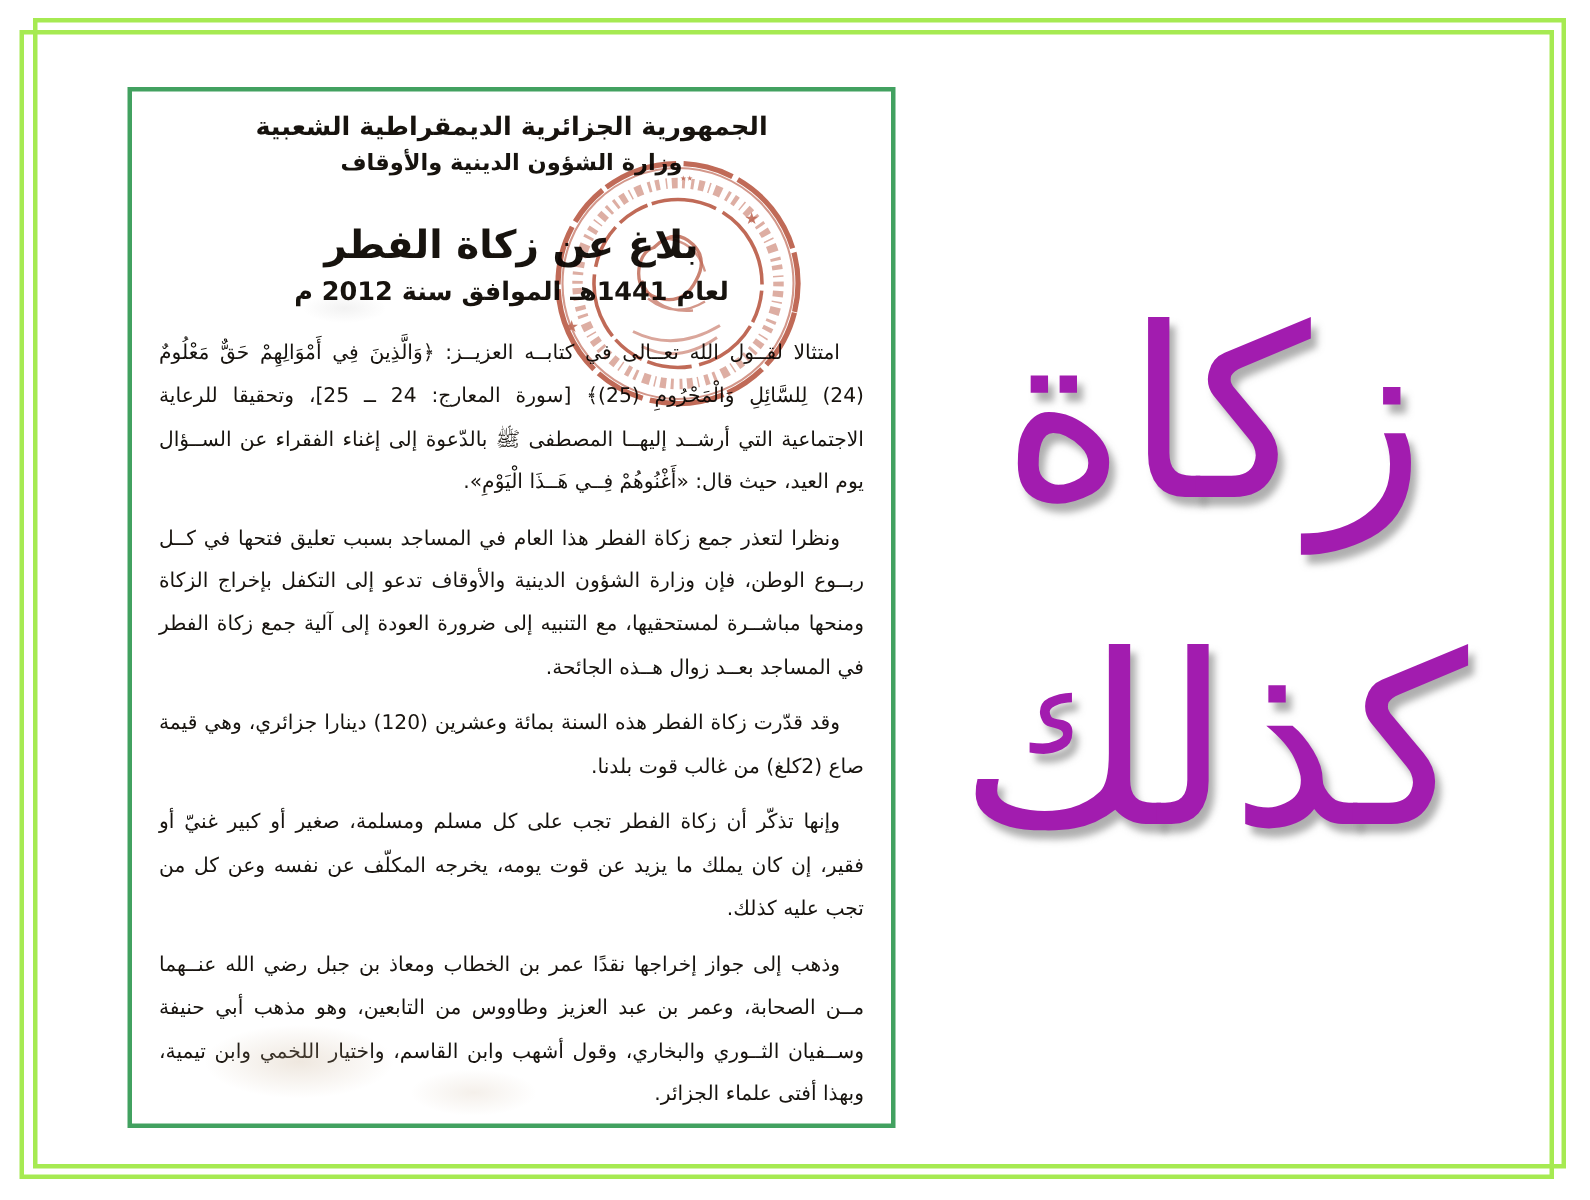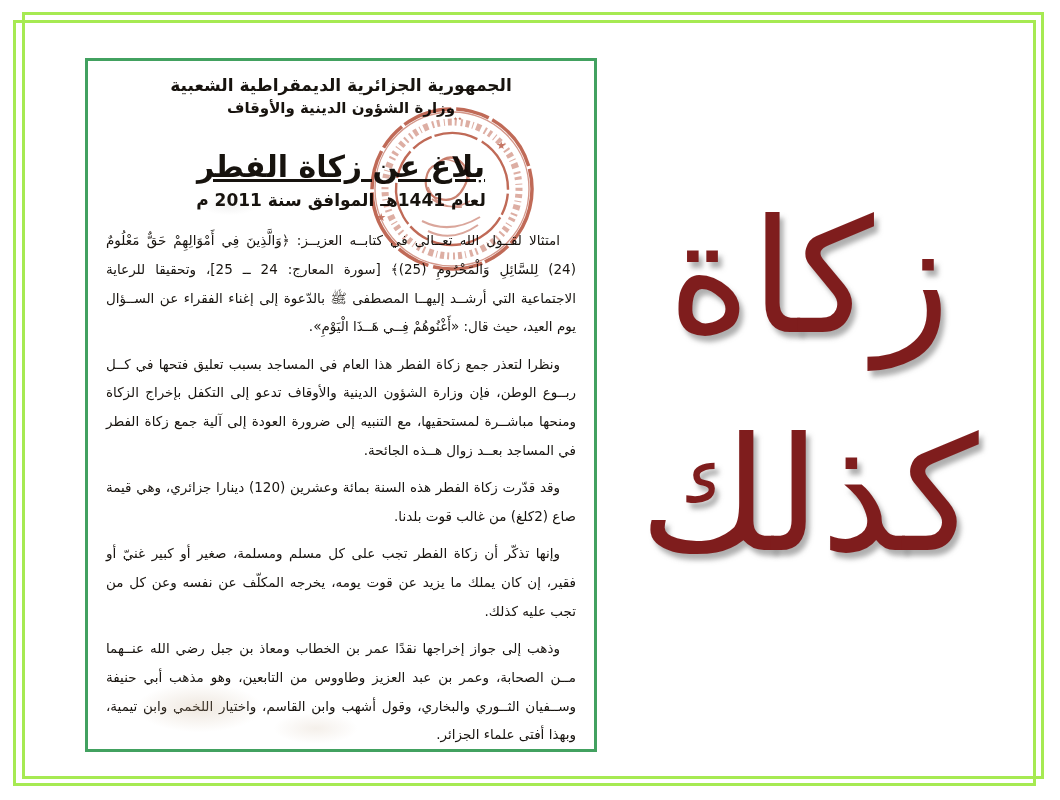--- a/index.html
+++ b/index.html
@@ -32,21 +32,21 @@
     background:
       radial-gradient(90px 35px at 22% 94%, rgba(196,170,140,0.28), rgba(196,170,140,0) 70%),
       radial-gradient(60px 22px at 45% 97%, rgba(196,170,140,0.18), rgba(196,170,140,0) 70%),
       radial-gradient(40px 14px at 28% 21%, rgba(150,150,150,0.12), rgba(150,150,150,0) 70%);
   }
   .doc-inner{padding:12px 18px 0 18px;position:relative;}
   .doc-header{text-align:center;font-weight:bold;line-height:1.45;}
   .doc-header .h1{font-size:17px;}
   .doc-header .h2{font-size:15px;}
   .doc-titleblock{text-align:center;position:relative;z-index:1;margin-top:30px;}
-  .doc-title{font-size:30px;font-weight:bold;letter-spacing:1px;text-decoration:underline;}
+  .doc-title{font-size:26px;font-weight:bold;letter-spacing:1px;}
   .doc-subtitle{font-size:17px;font-weight:bold;margin-top:6px;}
 
   
   .stamp{
     position:absolute;
     left:278px;top:42px;
     width:172px;height:172px;
     z-index:2;
     opacity:0.8;
     mix-blend-mode:multiply;
@@ -60,21 +60,21 @@
   
   .poster{
     position:absolute;
     left:585px;top:168px;
     width:448px;height:540px;
     text-align:center;
     direction:rtl;
     line-height:1.38;
     font-size:158px;
     font-weight:normal;
-    color:#7f1d1d;
+    color:#a21caf;
     text-shadow:4px 6px 5px rgba(110,110,110,0.55);
     user-select:none;
   }
   .poster .word{display:block;}
 </style>
 </head>
 <body>
 
 <div class="canvas">
 
@@ -103,21 +103,21 @@
     </svg>
 
     <div class="doc-inner">
       <div class="doc-header">
         <div class="h1">الجمهورية الجزائرية الديمقراطية الشعبية</div>
         <div class="h2">وزارة الشؤون الدينية والأوقاف</div>
       </div>
 
       <div class="doc-titleblock">
         <div class="doc-title">بلاغ عن زكاة الفطر</div>
-        <div class="doc-subtitle">لعام 1441هـ الموافق سنة 2011 م</div>
+        <div class="doc-subtitle">لعام 1441هـ الموافق سنة 2012 م</div>
       </div>
 
       <div class="doc-body">
         <p>امتثالا لقــول الله تعــالى في كتابــه العزيــز: ﴿وَالَّذِينَ فِي أَمْوَالِهِمْ حَقٌّ مَعْلُومٌ (24) لِلسَّائِلِ وَالْمَحْرُومِ (25)﴾ [سورة المعارج: 24 ــ 25]، وتحقيقا للرعاية الاجتماعية التي أرشــد إليهــا المصطفى ﷺ بالدّعوة إلى إغناء الفقراء عن الســؤال يوم العيد، حيث قال: «أَغْنُوهُمْ فِــي هَــذَا الْيَوْمِ».</p>
         <p>ونظرا لتعذر جمع زكاة الفطر هذا العام في المساجد بسبب تعليق فتحها في كــل ربــوع الوطن، فإن وزارة الشؤون الدينية والأوقاف تدعو إلى التكفل بإخراج الزكاة ومنحها مباشــرة لمستحقيها، مع التنبيه إلى ضرورة العودة إلى آلية جمع زكاة الفطر في المساجد بعــد زوال هــذه الجائحة.</p>
         <p>وقد قدّرت زكاة الفطر هذه السنة بمائة وعشرين (120) دينارا جزائري، وهي قيمة صاع (2كلغ) من غالب قوت بلدنا.</p>
         <p>وإنها تذكّر أن زكاة الفطر تجب على كل مسلم ومسلمة، صغير أو كبير غنيّ أو فقير، إن كان يملك ما يزيد عن قوت يومه، يخرجه المكلّف عن نفسه وعن كل من تجب عليه كذلك.</p>
         <p>وذهب إلى جواز إخراجها نقدًا عمر بن الخطاب ومعاذ بن جبل رضي الله عنــهما مــن الصحابة، وعمر بن عبد العزيز وطاووس من التابعين، وهو مذهب أبي حنيفة وســفيان الثــوري والبخاري، وقول أشهب وابن القاسم، واختيار اللخمي وابن تيمية، وبهذا أفتى علماء الجزائر.</p>
 
       </div>

